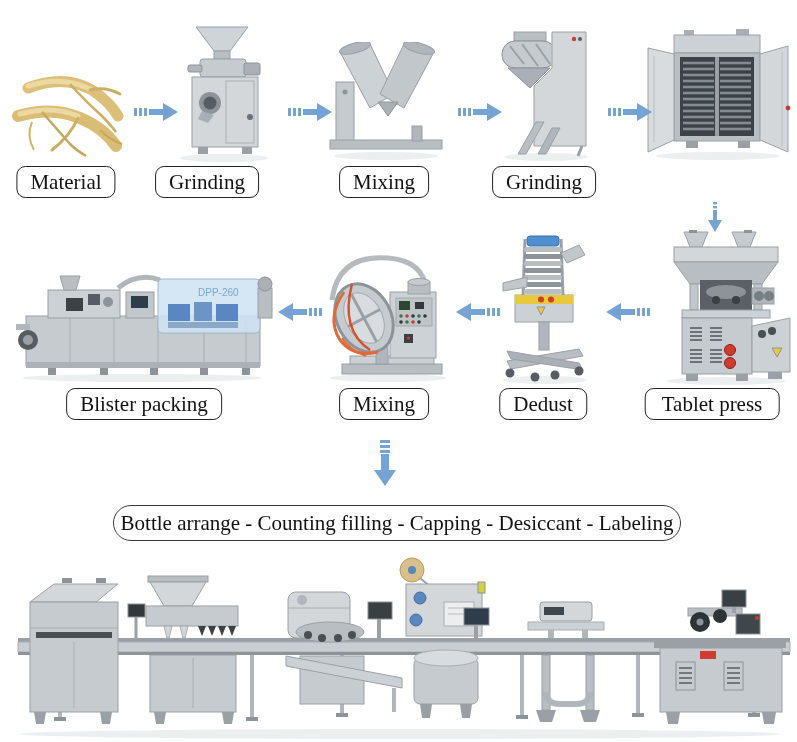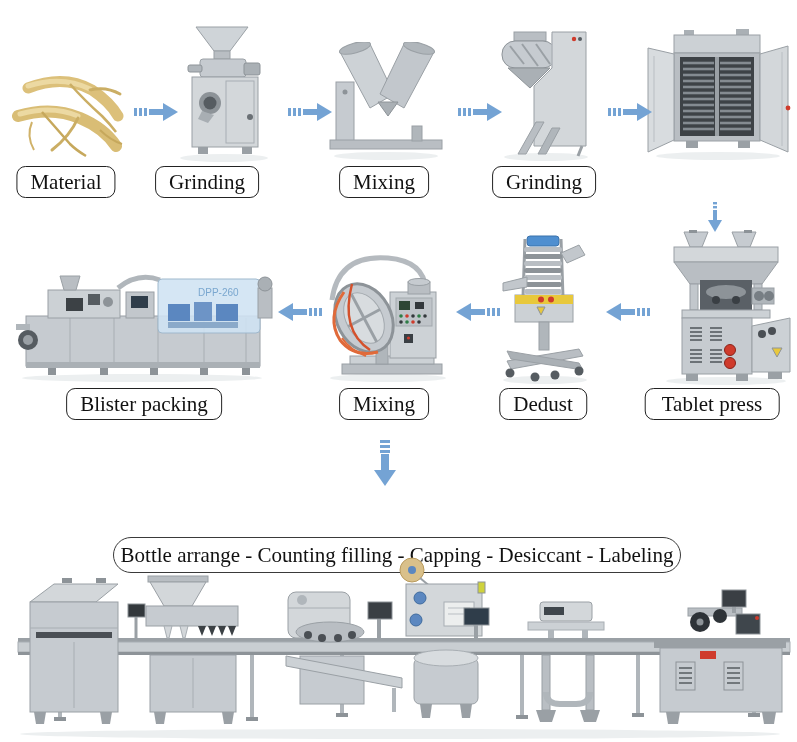--- a/index.html
+++ b/index.html
@@ -6,21 +6,21 @@
   #canvas{position:relative;width:797px;height:742px;background:#ffffff;overflow:hidden;
           font-family:"Liberation Serif","DejaVu Serif",serif;}
   .abs{position:absolute;}
   .stage-label{position:absolute;transform:translateX(-50%);background:#ffffff;
                border:1.6px solid #222;border-radius:9px;padding:2px 13px;
                font-size:21px;color:#111;white-space:nowrap;line-height:1.25;}
   .stage-label.tight{padding:2px 16px;}
   .banner{position:absolute;left:113px;top:505px;width:566px;height:34px;
           border:1.8px solid #3a3a3a;border-radius:18px;background:#ffffff;
           display:flex;align-items:center;justify-content:center;
-          font-size:21px;color:#111;white-space:nowrap;margin-top:32px;}
+          font-size:21px;color:#111;white-space:nowrap;}
   svg{display:block;}
   .shadow{fill:#eceff0;}
 </style>
 </head>
 <body>
 
 <div id="canvas">
 
   <svg class="abs" style="left:12px;top:58px" width="112" height="102" viewBox="0 0 112 102">
     <path d="M16,30 Q52,16 80,32 Q98,44 106,58" fill="none" stroke="#dcc07a" stroke-width="11" stroke-linecap="round"></path>

